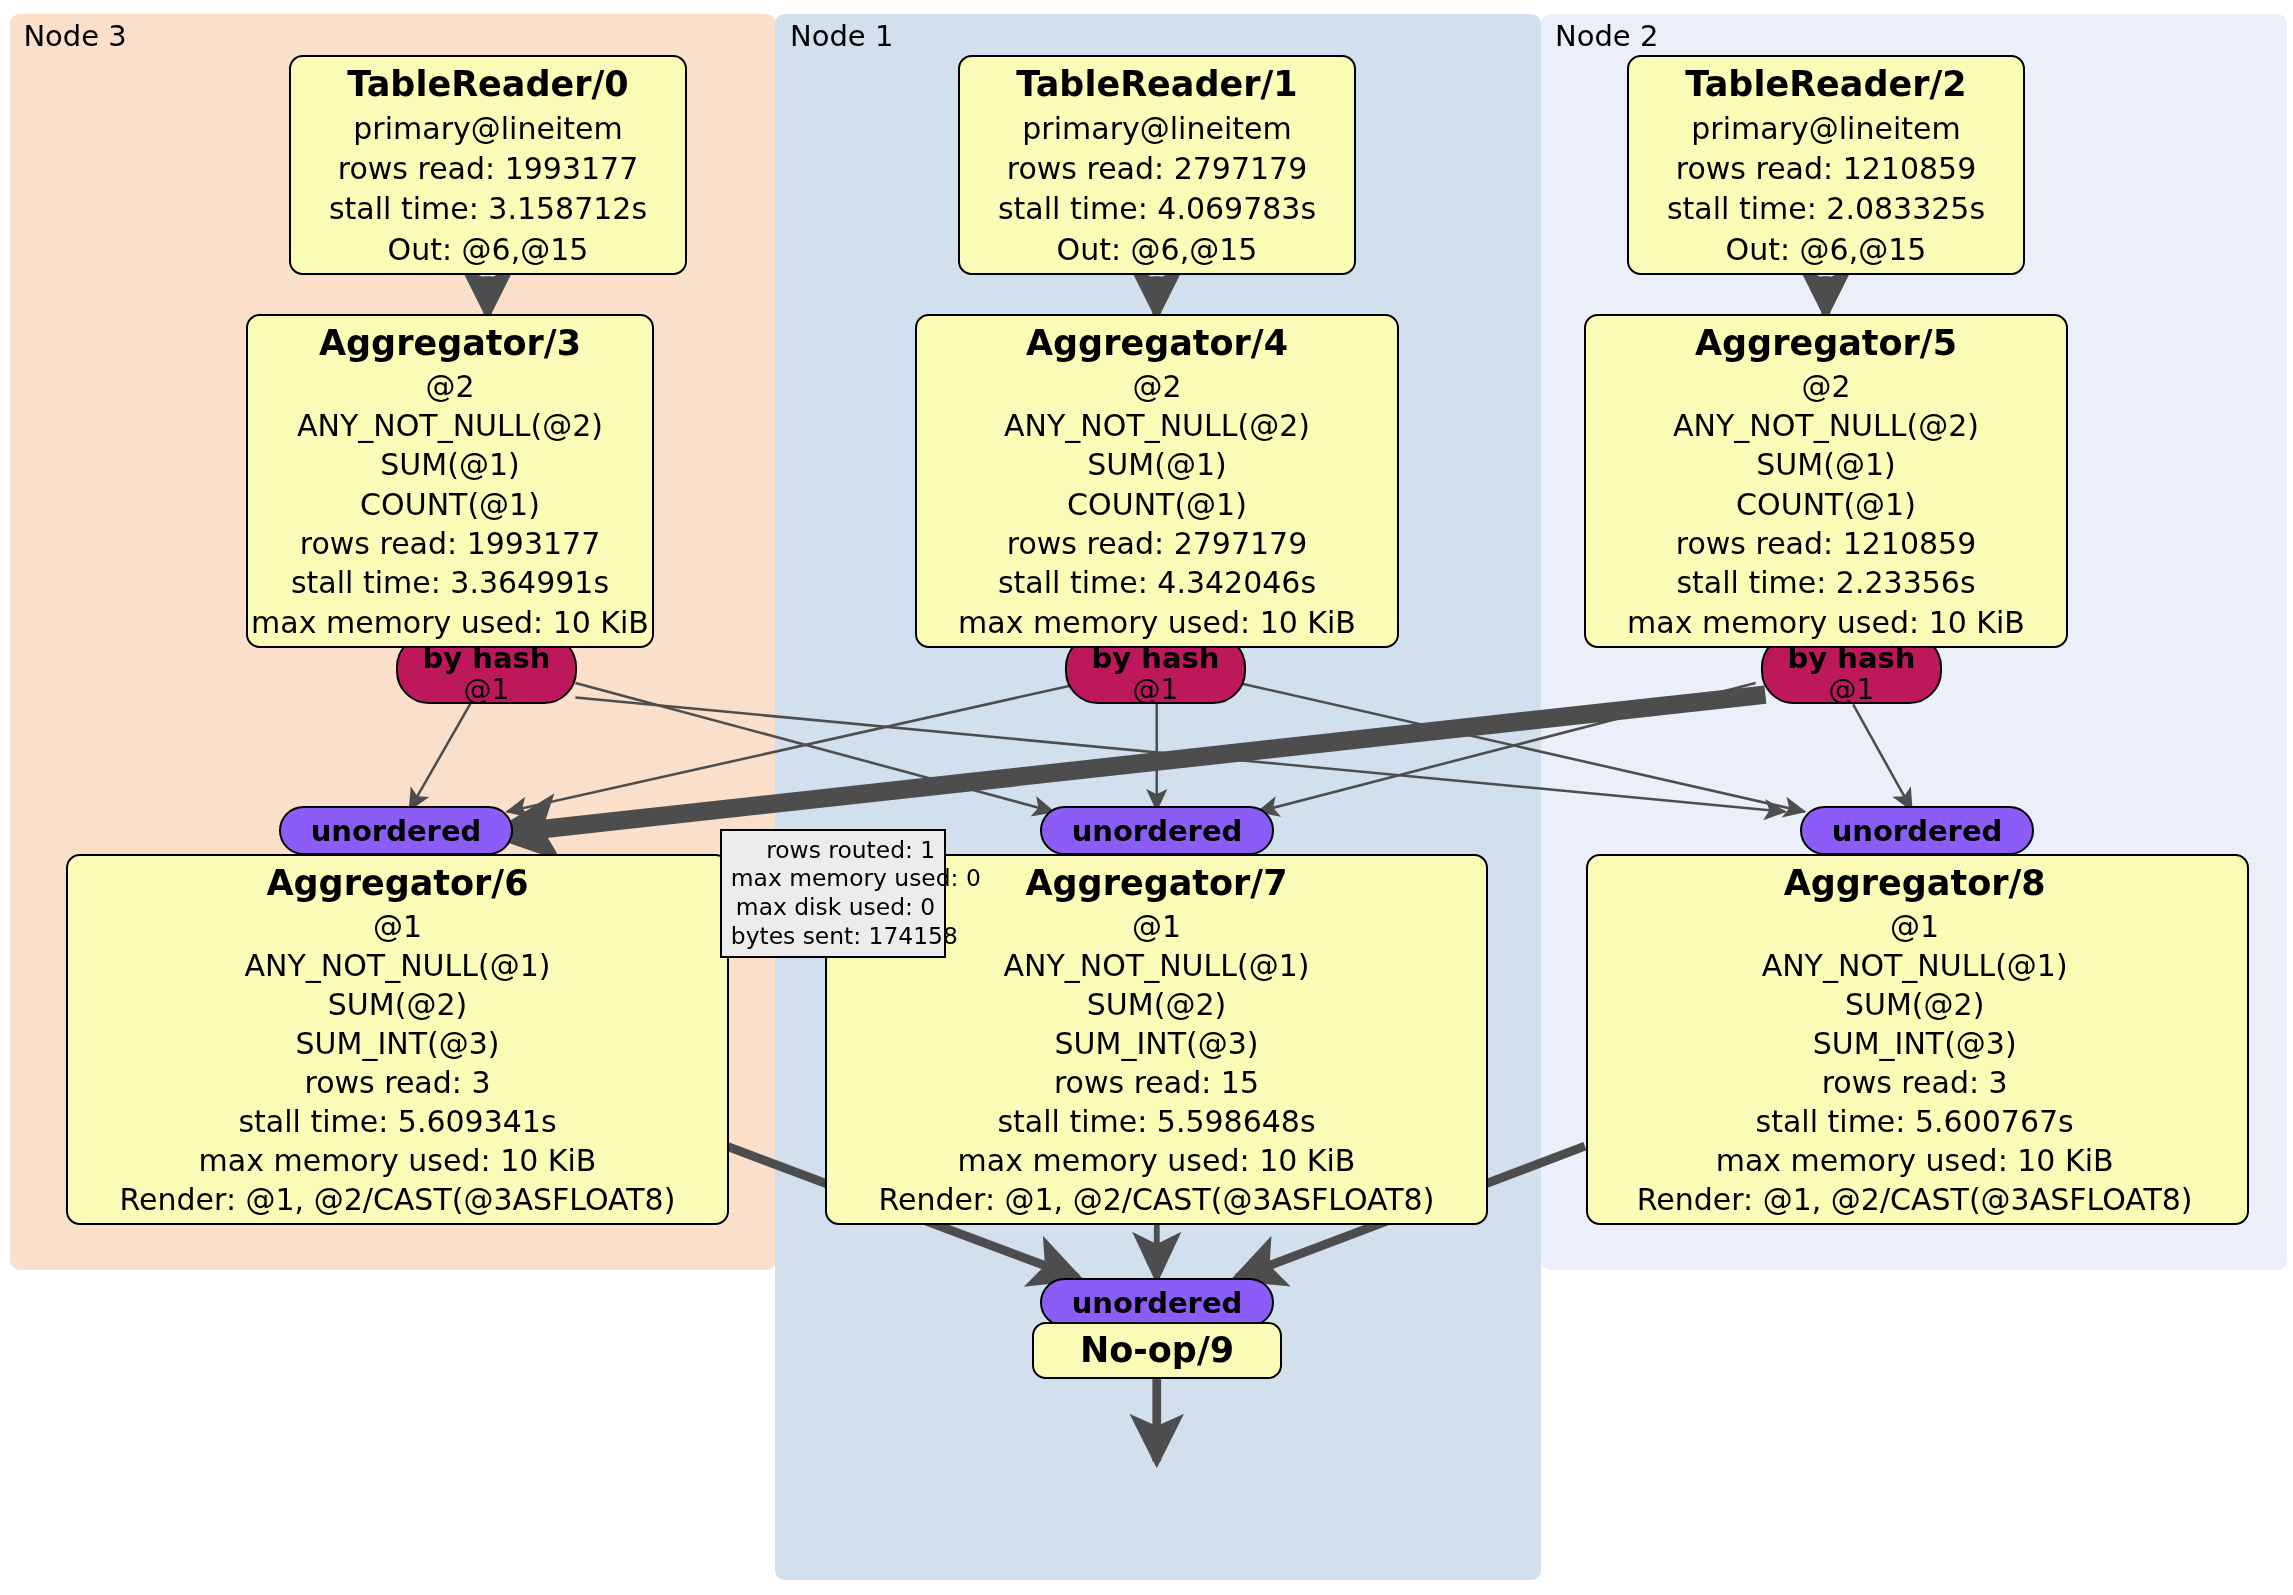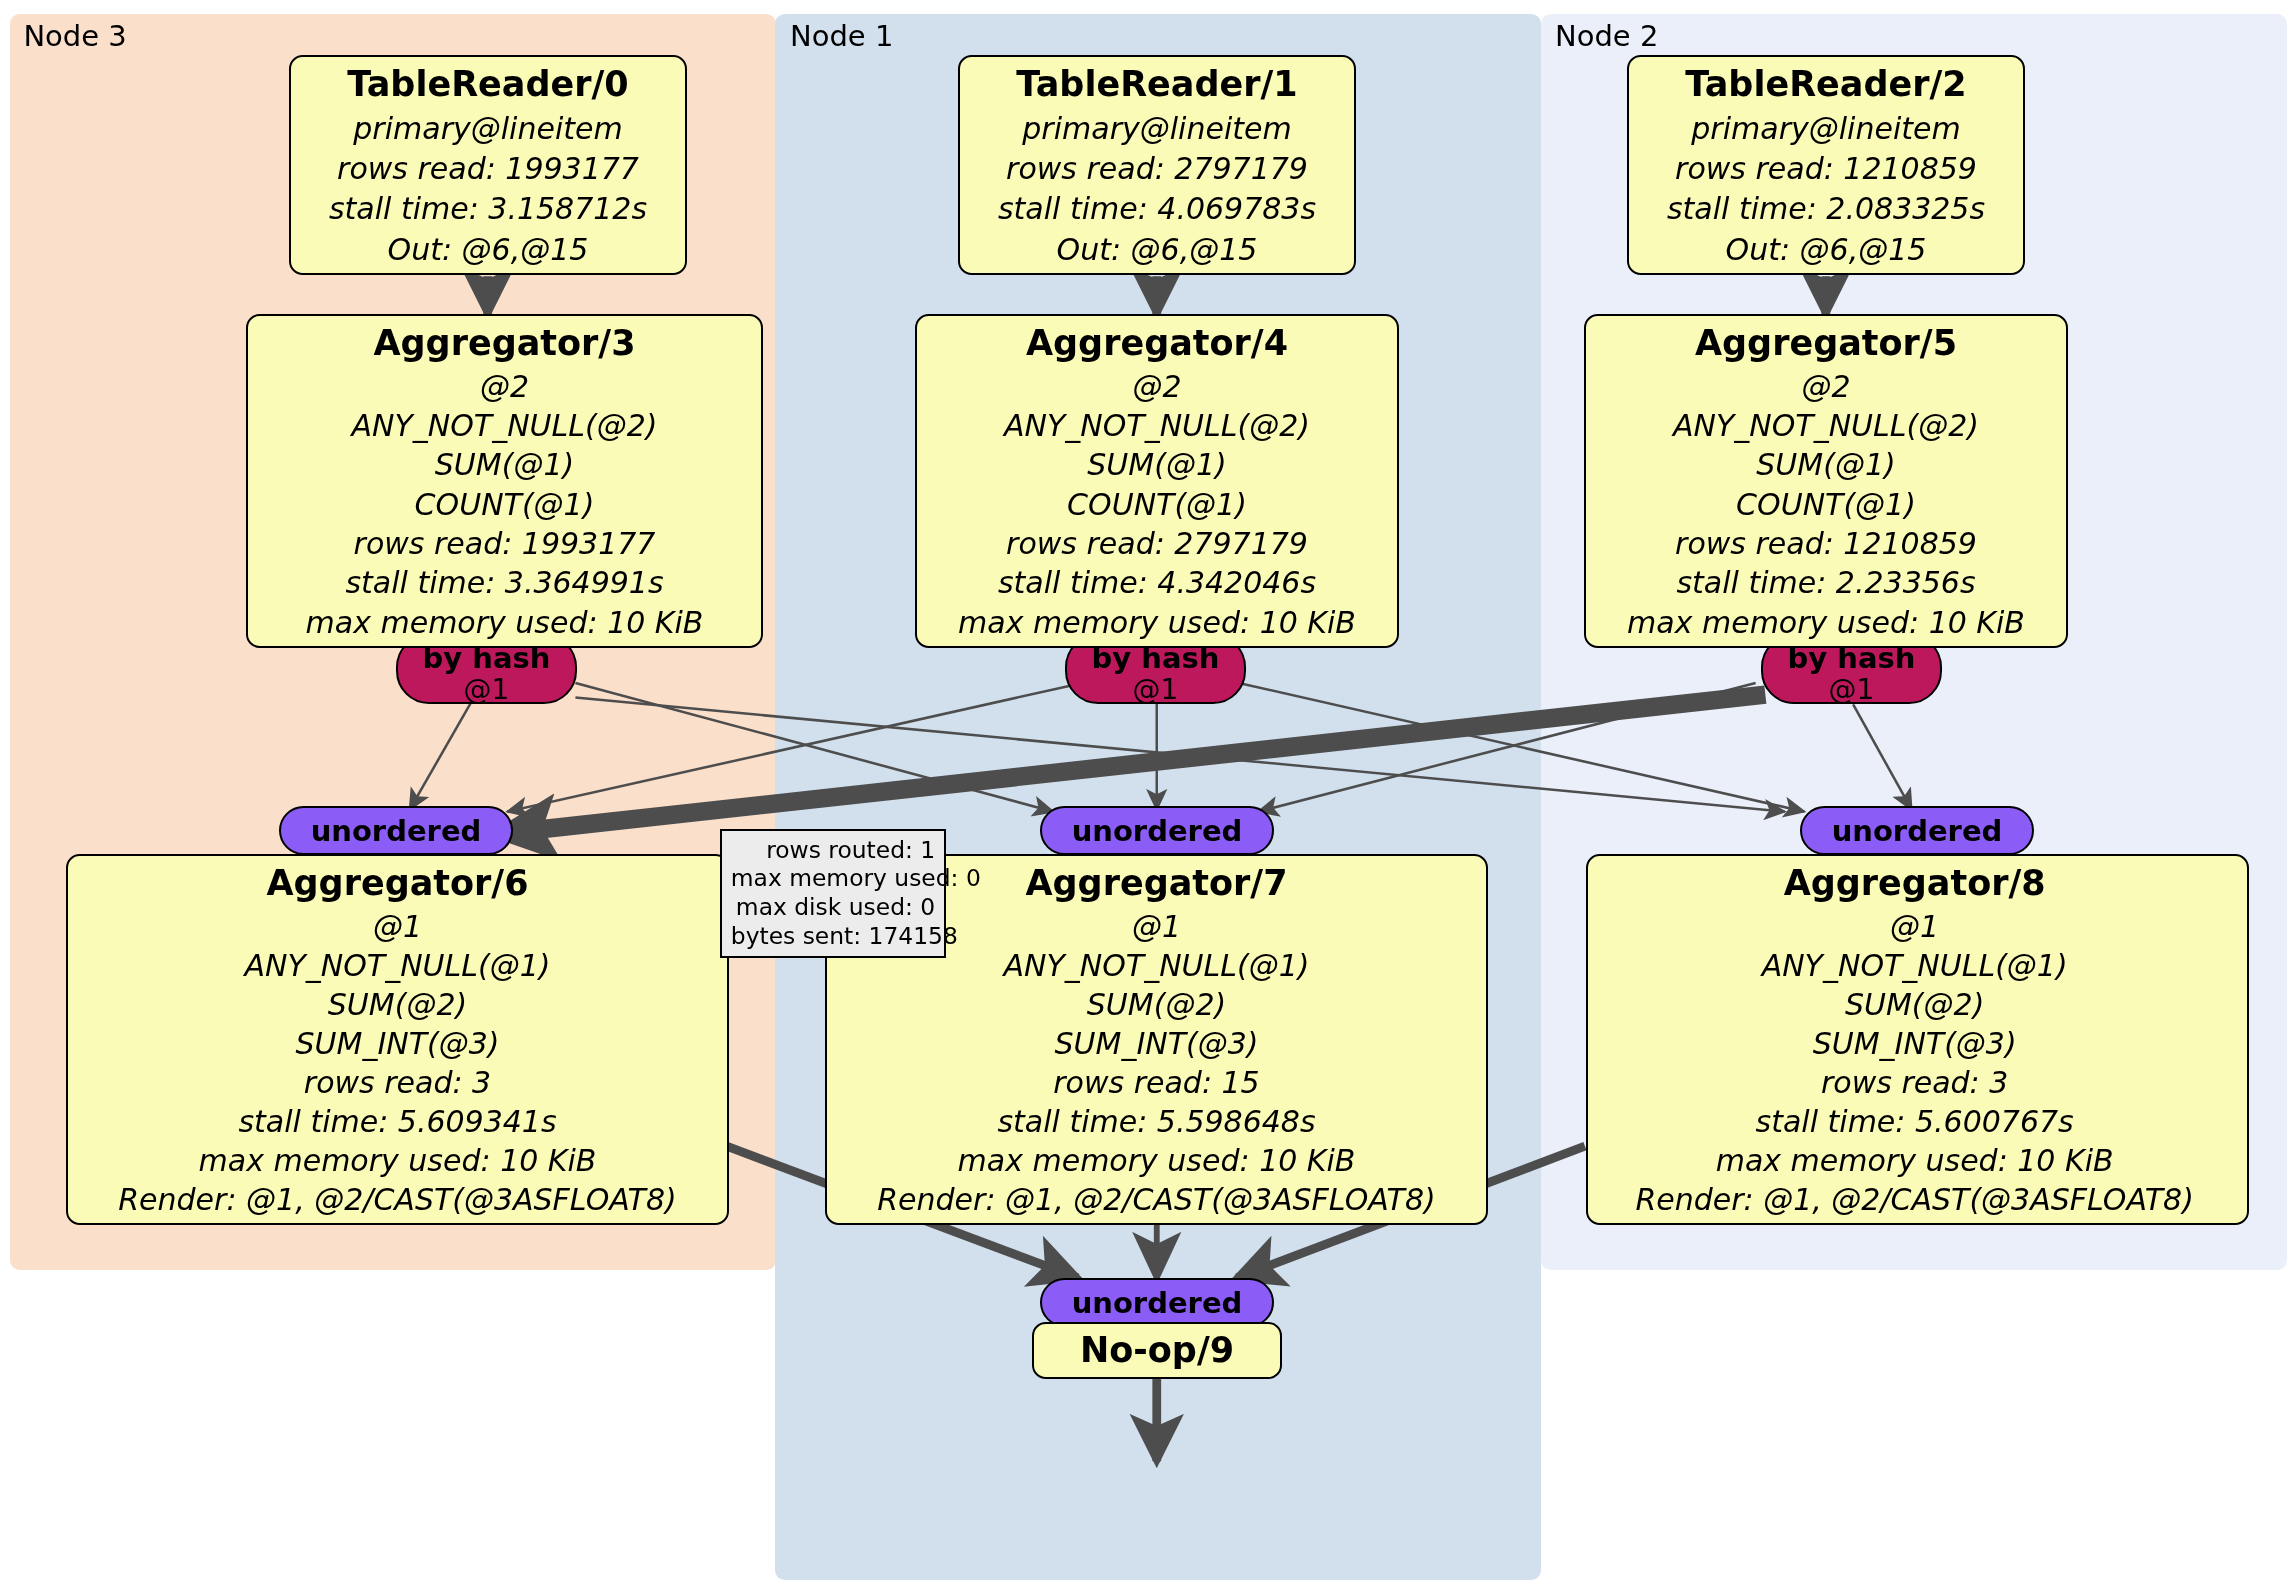--- a/index.html
+++ b/index.html
@@ -51,21 +51,20 @@
   }
   .node .title {
     font-weight: bold;
     font-size: 35px;
     line-height: 1.2;
     margin-bottom: 1px;
     white-space: nowrap;
   }
   .node .line {
     white-space: nowrap;
-    font-style: italic;
   }
 
   .node.small {
     justify-content: center;
     padding: 9.8px 25px;
   }
 
   
   .router {
     position: absolute;
@@ -203,21 +202,21 @@
   </div>
 
   <div class="node" style="left:1627px; top:55px; width:398px; height:220px; z-index:8;">
     <div class="title">TableReader/2</div>
     <div class="line">primary@lineitem</div>
     <div class="line">rows read: 1210859</div>
     <div class="line">stall time: 2.083325s</div>
     <div class="line">Out: @6,@15</div>
   </div>
 
-  <div class="node" style="left:246px; top:314px; width:517px; height:334px; z-index:8;">
+  <div class="node" style="left:246px; top:314px; width:408px; height:334px; z-index:8;">
     <div class="title">Aggregator/3</div>
     <div class="line">@2</div>
     <div class="line">ANY_NOT_NULL(@2)</div>
     <div class="line">SUM(@1)</div>
     <div class="line">COUNT(@1)</div>
     <div class="line">rows read: 1993177</div>
     <div class="line">stall time: 3.364991s</div>
     <div class="line">max memory used: 10 KiB</div>
   </div>
 

